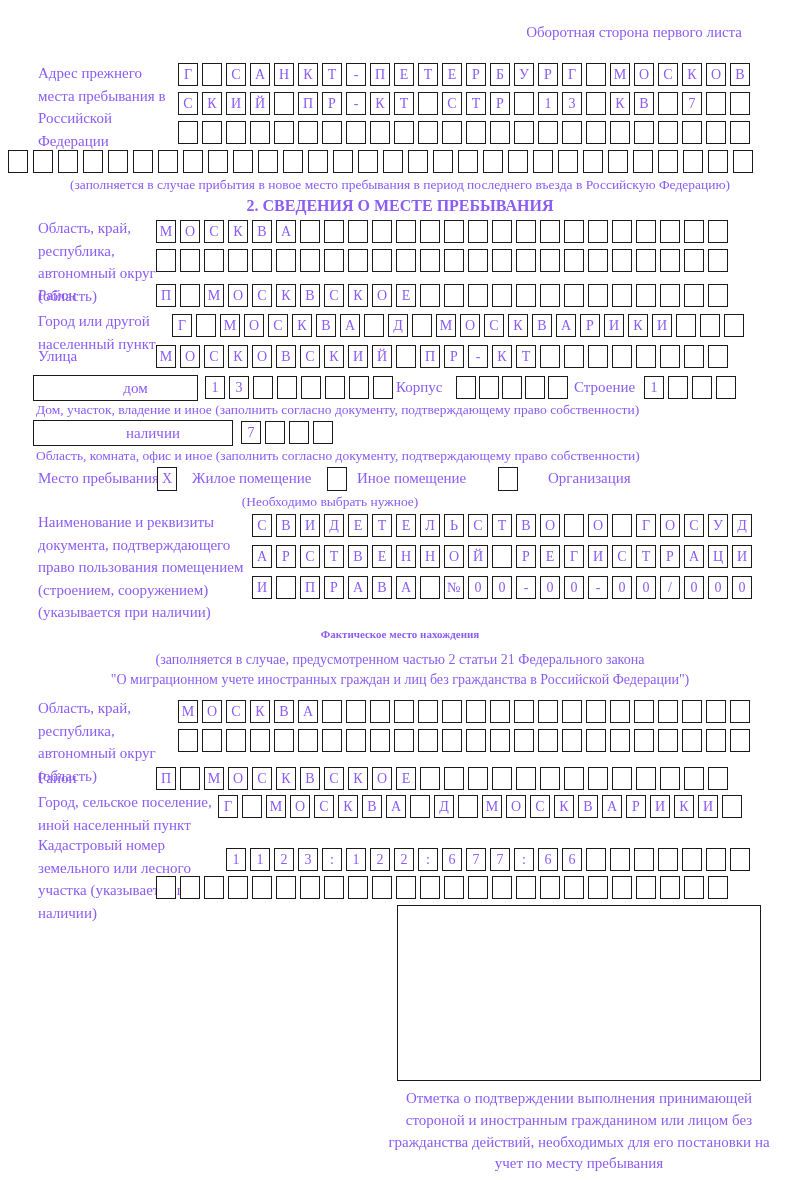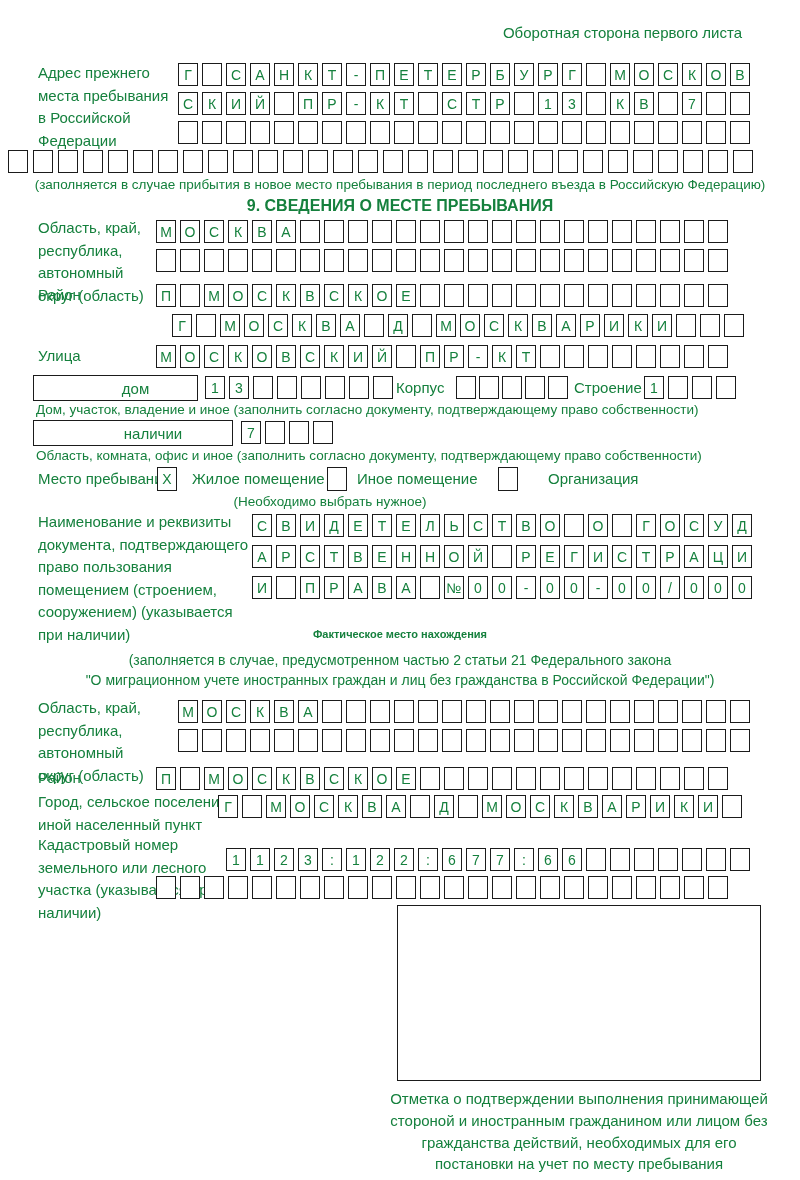--- a/index.html
+++ b/index.html
@@ -1,18 +1,18 @@
 <!DOCTYPE html>
 <html><head>
 <meta charset="utf-8">
 <style>
   html,body{margin:0;padding:0;background:#ffffff;}
   .page{
     position:relative;width:800px;height:1180px;background:#fff;
-    font-family:Liberation Sans, sans-serif;color:#15803d;overflow:hidden;
+    font-family:Liberation Serif, serif;color:#8b5cf6;overflow:hidden;
   }
   .abs{position:absolute;}
   .lbl{position:absolute;font-size:15px;line-height:1.5;}
   .cap{position:absolute;left:0;width:800px;text-align:center;font-size:13.5px;}
   .capL{position:absolute;font-size:13.5px;}
   .titleC{position:absolute;left:0;width:800px;text-align:center;font-weight:bold;font-size:16px;}
   .cellrow{position:absolute;display:flex;gap:4px;}
   .cellrow.g5{gap:5px;}
   .cell{
     width:20px;height:23px;border:1.5px solid #1b1b1b;box-sizing:border-box;
@@ -143,21 +143,21 @@
       <span class="cell"></span>
       <span class="cell"></span>
       <span class="cell"></span>
       <span class="cell"></span>
       <span class="cell"></span>
       <span class="cell"></span>
       <span class="cell"></span>
     </div>
   <div class="cap" style="top:177px;">(заполняется в случае прибытия в новое место пребывания в период последнего въезда в Российскую Федерацию)</div>
 
-  <div class="titleC" style="top:197px;">9. СВЕДЕНИЯ О МЕСТЕ ПРЕБЫВАНИЯ</div>
+  <div class="titleC" style="top:197px;">2. СВЕДЕНИЯ О МЕСТЕ ПРЕБЫВАНИЯ</div>
 
   <div class="lbl" style="left:38px;top:217px;width:120px;">Область, край, республика, автономный округ (область)</div>
   <div class="cellrow" style="left:156px;top:220px;">
       <span class="cell">М</span>
       <span class="cell">О</span>
       <span class="cell">С</span>
       <span class="cell">К</span>
       <span class="cell">В</span>
       <span class="cell">А</span>
       <span class="cell"></span>
@@ -227,20 +227,21 @@
       <span class="cell"></span>
       <span class="cell"></span>
       <span class="cell"></span>
       <span class="cell"></span>
       <span class="cell"></span>
       <span class="cell"></span>
       <span class="cell"></span>
       <span class="cell"></span>
     </div>
 
+  <div class="lbl" style="left:38px;top:310px;width:140px;">Город или другой населенный пункт</div>
   <div class="cellrow" style="left:172px;top:314px;">
       <span class="cell">Г</span>
       <span class="cell"></span>
       <span class="cell">М</span>
       <span class="cell">О</span>
       <span class="cell">С</span>
       <span class="cell">К</span>
       <span class="cell">В</span>
       <span class="cell">А</span>
       <span class="cell"></span>

